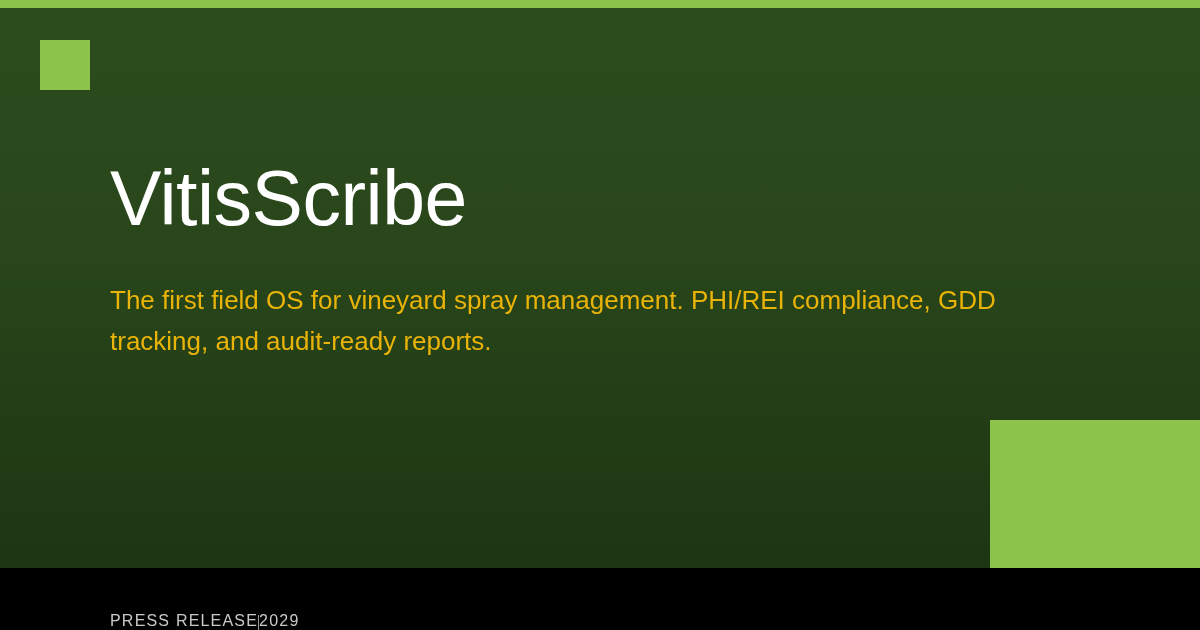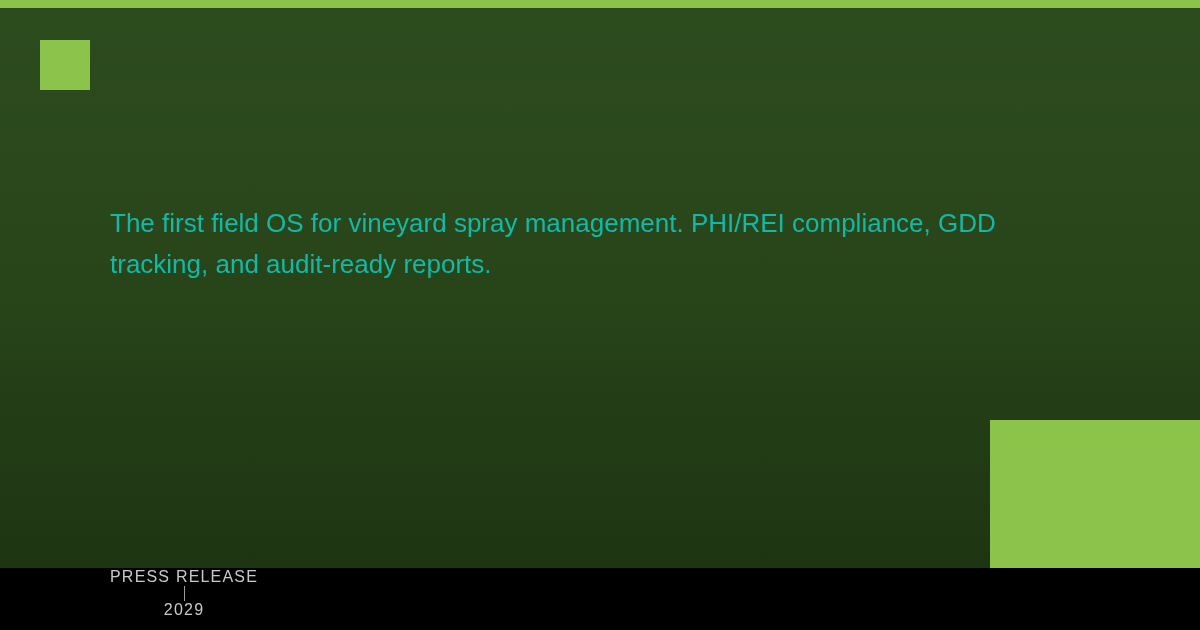--- a/index.html
+++ b/index.html
@@ -77,42 +77,41 @@
     color: #ffffff;
     white-space: nowrap;
   }
 
   .subtitle {
     margin: 0;
     padding-top: 43px;
     font-size: 26px;
     font-weight: 400;
     line-height: 41px;
-    color: #14b8a6;
+    color: #eab308;
     max-width: 910px;
   }
 
   
   .footer {
     position: absolute;
     left: 0;
     top: 568px;
     width: 1200px;
     height: 62px;
     background: #000000;
   }
 
   .footer-inner {
     position: absolute;
     left: 110px;
     top: 0;
     height: 62px;
     display: flex;
-    align-items: center;
-    flex-direction: column;
+    align-items: flex-end;
   }
 
   .footer-label,
   .footer-year {
     font-size: 16px;
     font-weight: 400;
     letter-spacing: 1.2px;
     color: #c9c9c9;
     white-space: nowrap;
   }
@@ -131,20 +130,21 @@
 
   <div class="stage-bg"></div>
 
   <div class="top-accent"></div>
 
   <div class="logo-mark"></div>
 
   <div class="accent-block"></div>
 
   <div class="content">
+    <h1 class="title">VitisScribe</h1>
     <p class="subtitle">The first field OS for vineyard spray management. PHI/REI compliance, GDD tracking, and audit-ready reports.</p>
   </div>
 
   <div class="footer">
     <div class="footer-inner">
       <span class="footer-label">PRESS RELEASE</span>
       <span class="footer-sep"></span>
       <span class="footer-year">2029</span>
     </div>
   </div>

